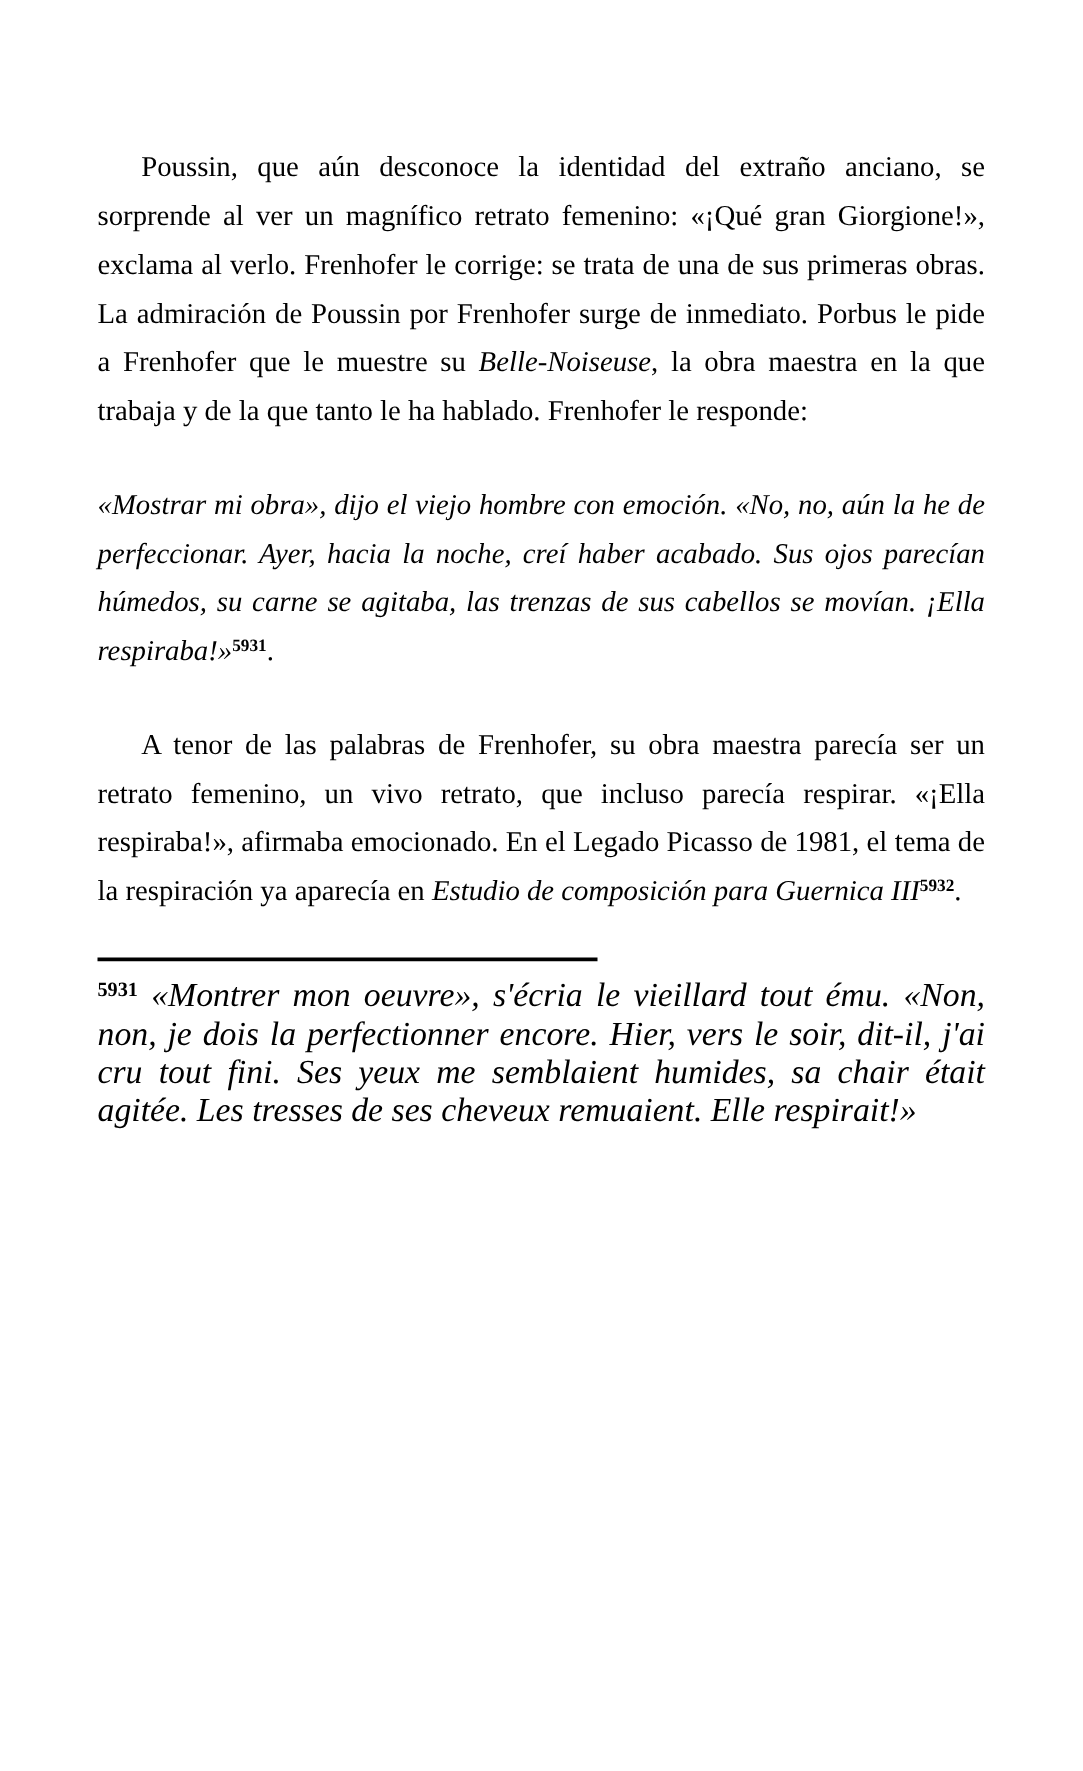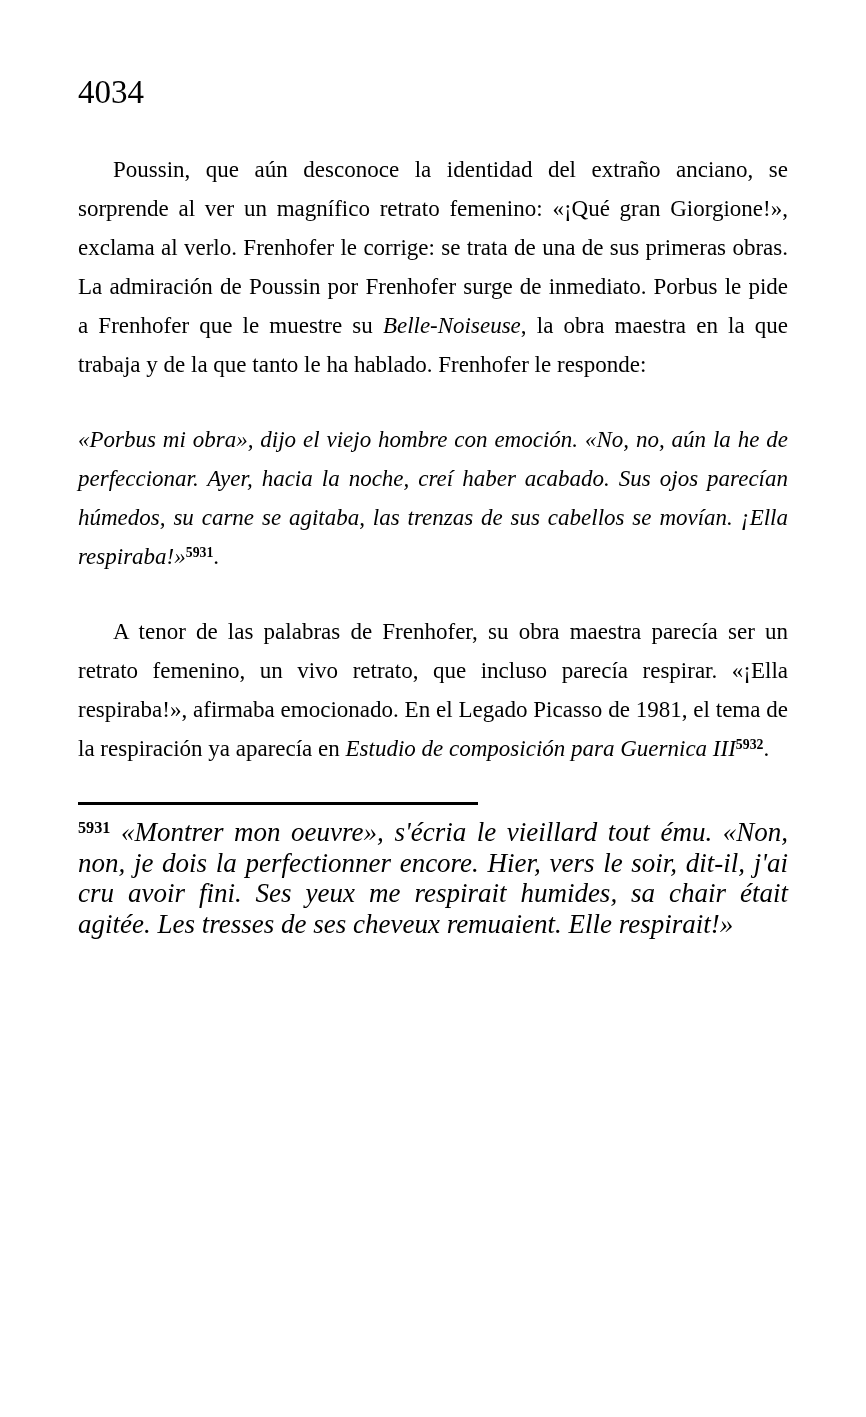--- a/index.html
+++ b/index.html
@@ -62,29 +62,28 @@
   }
   .fn {
     font-size: 27px;
     line-height: 30.5px;
   }
 </style>
 </head>
 <body>
 
 <div class="page">
-  <div class="page-number">4034</div>
 
   <div class="body-text">
     <p class="para indent"><span>Poussin, que aún desconoce la identidad del extraño anciano, se sorprende al ver un magnífico retrato femenino: «¡Qué gran Giorgione!», exclama al verlo. Frenhofer le corrige: se trata de una de sus primeras obras. La admiración de Poussin por Frenhofer surge de inmediato. Porbus le pide a Frenhofer que le muestre su </span><span class="italic">Belle-Noiseuse</span><span>, la obra maestra en la que trabaja y de la que tanto le ha hablado. Frenhofer le responde:</span></p>
 
-    <p class="para"><span class="italic">«Porbus mi obra», dijo el viejo hombre con emoción. «No, no, aún la he de perfeccionar. Ayer, hacia la noche, creí haber acabado. Sus ojos parecían húmedos, su carne se agitaba, las trenzas de sus cabellos se movían. ¡Ella respiraba!»</span><span class="sup">5931</span><span>.</span></p>
+    <p class="para"><span class="italic">«Mostrar mi obra», dijo el viejo hombre con emoción. «No, no, aún la he de perfeccionar. Ayer, hacia la noche, creí haber acabado. Sus ojos parecían húmedos, su carne se agitaba, las trenzas de sus cabellos se movían. ¡Ella respiraba!»</span><span class="sup">5931</span><span>.</span></p>
 
     <p class="para indent"><span>A tenor de las palabras de Frenhofer, su obra maestra parecía ser un retrato femenino, un vivo retrato, que incluso parecía respirar. «¡Ella respiraba!», afirmaba emocionado. En el Legado Picasso de 1981, el tema de la respiración ya aparecía en </span><span class="italic">Estudio de composición para Guernica III</span><span class="sup">5932</span><span>.</span></p>
   </div>
 
   <div class="footnotes">
     <div class="fn-rule"></div>
 
-    <p class="fn"><span class="sup">5931</span><span class="italic"> «Montrer mon oeuvre», s'écria le vieillard tout ému. «Non, non, je dois la perfectionner encore. Hier, vers le soir, dit-il, j'ai cru avoir fini. Ses yeux me respirait humides, sa chair était agitée. Les tresses de ses cheveux remuaient. Elle respirait!»</span></p>
+    <p class="fn"><span class="sup">5931</span><span class="italic"> «Montrer mon oeuvre», s'écria le vieillard tout ému. «Non, non, je dois la perfectionner encore. Hier, vers le soir, dit-il, j'ai cru tout fini. Ses yeux me semblaient humides, sa chair était agitée. Les tresses de ses cheveux remuaient. Elle respirait!»</span></p>
 
   </div>
 </div>
 
 </body></html>

